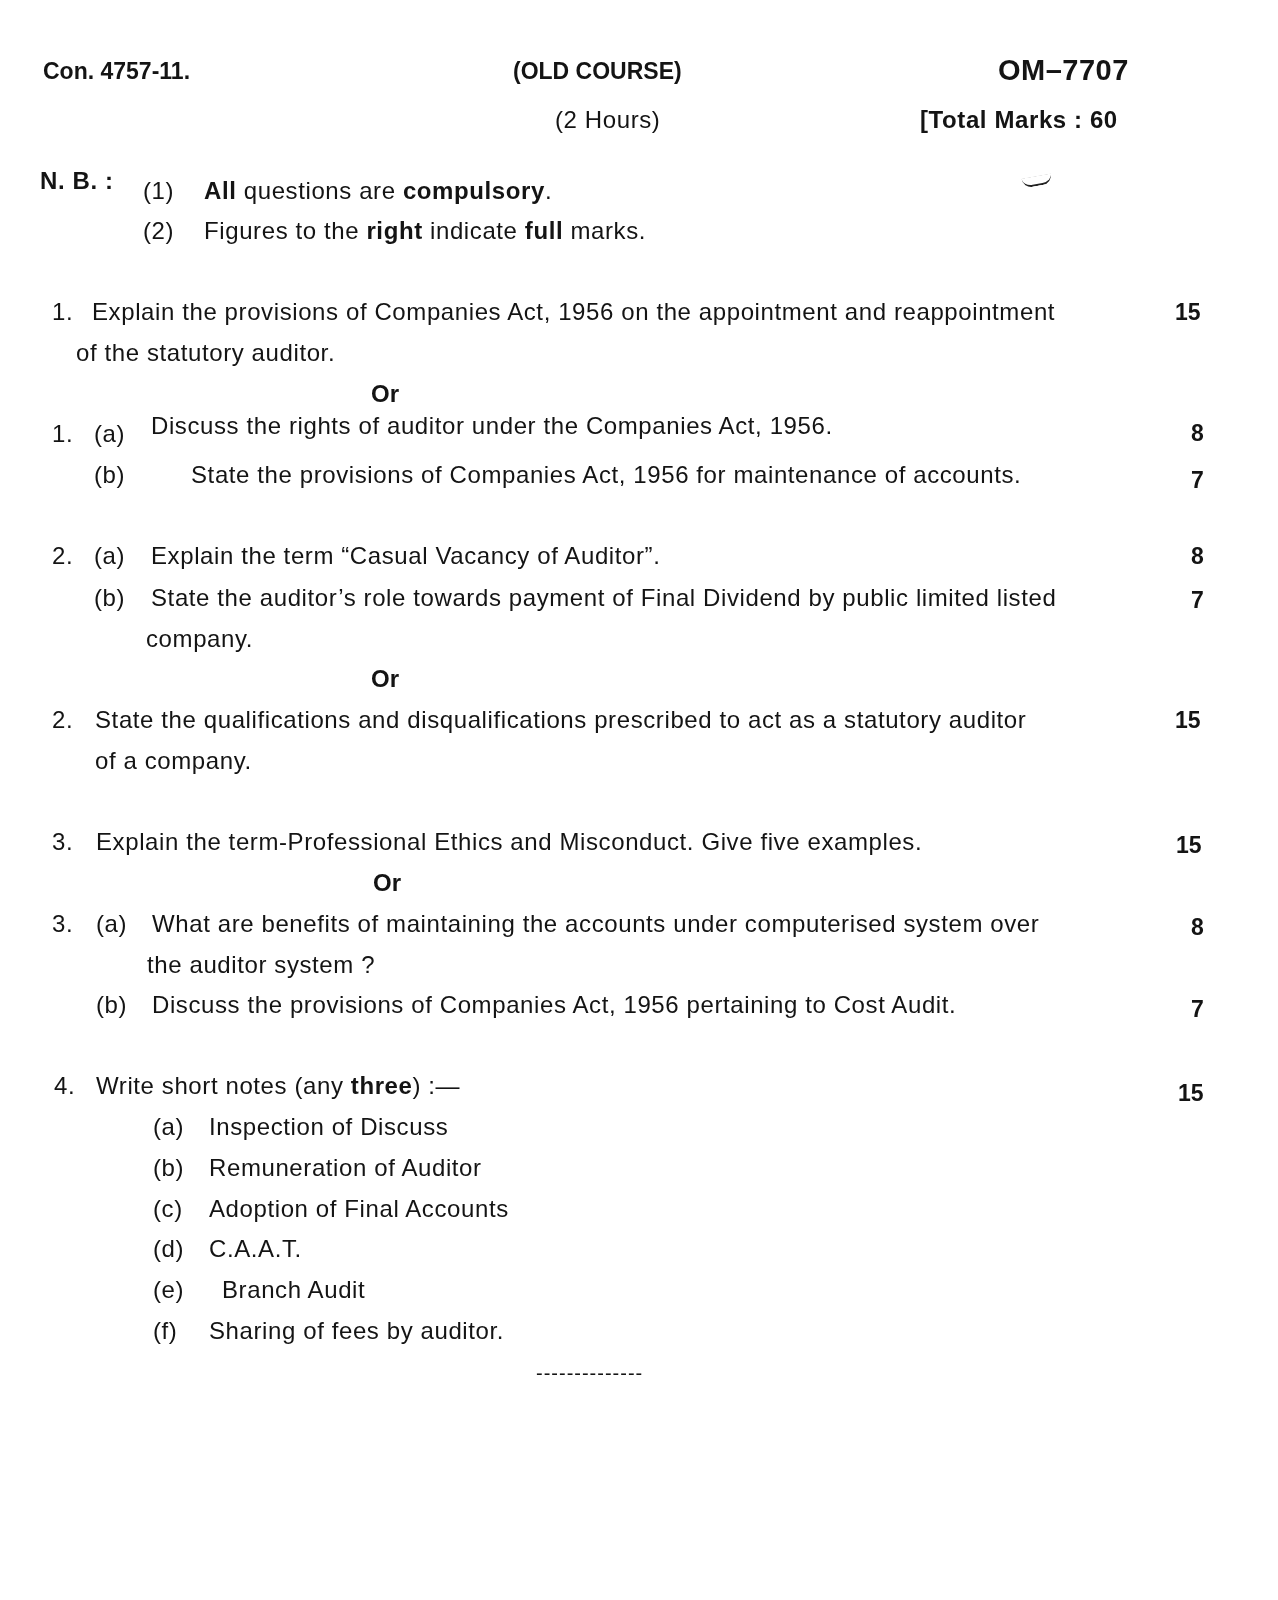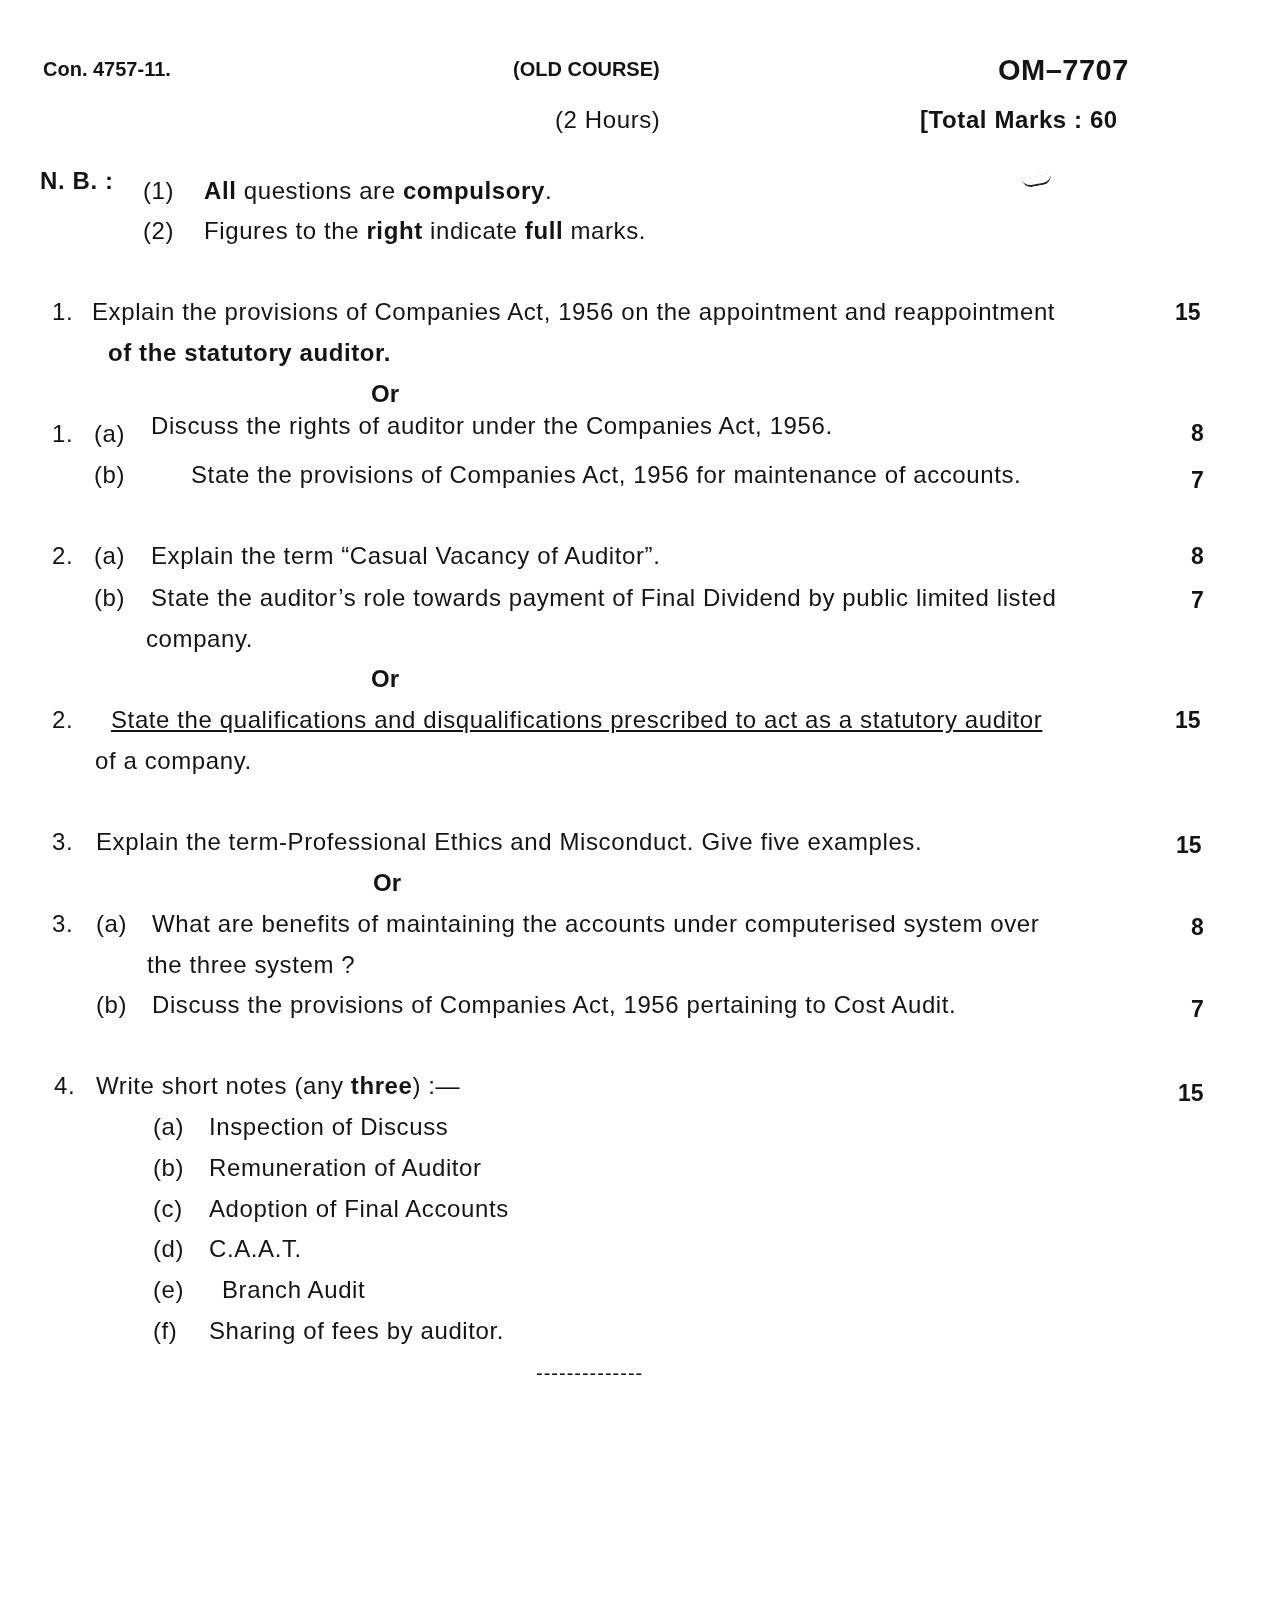--- a/index.html
+++ b/index.html
@@ -1,21 +1,21 @@
 <!DOCTYPE html>
 <html><head>
 <meta charset="utf-8">
 <style>
   html, body { margin: 0; padding: 0; background: #ffffff; }
   body {
     width: 1278px; height: 1600px; position: relative; overflow: hidden;
     font-family: "Liberation Sans", sans-serif; color: #141414;
   }
   .abs { position: absolute; white-space: nowrap; }
-  .hdr-bold { font-weight: bold; font-size: 20px; }
+  .hdr-bold { font-weight: bold; font-size: 23px; }
   .hdr-code { font-weight: bold; font-size: 29px; letter-spacing: 0.5px; }
   .txt { font-size: 24px; letter-spacing: 0.6px; }
   .b { font-weight: bold; }
   .mark { font-weight: bold; font-size: 23px; }
   .or { font-weight: bold; font-size: 24px; }
   .dash { font-size: 20px; letter-spacing: 1px; }
   .scribble { width: 30px; height: 8px; border-bottom: 2px solid #222; border-radius: 0 0 12px 12px; transform: rotate(-10deg); }
 </style>
 </head>
 <body>
@@ -33,54 +33,54 @@
 </div>
 <div class="abs scribble" style="left:1022px;top:176px;"></div>
 <div class="abs txt" style="left:143px;top:217px;">(2)</div>
 <div class="abs txt" style="left:204px;top:217px;">
   <span>Figures to the </span><span class="b">right</span><span> indicate </span><span class="b">full</span><span> marks.</span>
 </div>
 
 <div class="abs txt" style="left:52px;top:298px;">1.</div>
 <div class="abs txt" style="left:92px;top:298px;">Explain the provisions of Companies Act, 1956 on the appointment and reappointment</div>
 <div class="abs mark" style="left:1175px;top:299px;">15</div>
-<div class="abs txt" style="left:108px;top:339px;font-weight:bold;">of the statutory auditor.</div>
+<div class="abs txt" style="left:76px;top:339px;">of the statutory auditor.</div>
 <div class="abs or" style="left:371px;top:380px;">Or</div>
 
 <div class="abs txt" style="left:52px;top:420px;">1.</div>
 <div class="abs txt" style="left:94px;top:420px;">(a)</div>
 <div class="abs txt" style="left:151px;top:412px;">Discuss the rights of auditor under the Companies Act, 1956.</div>
 <div class="abs mark" style="left:1191px;top:420px;">8</div>
 <div class="abs txt" style="left:94px;top:461px;">(b)</div>
 <div class="abs txt" style="left:151px;top:461px;margin-left:40px;">State the provisions of Companies Act, 1956 for maintenance of accounts.</div>
 <div class="abs mark" style="left:1191px;top:467px;">7</div>
 
 <div class="abs txt" style="left:52px;top:542px;">2.</div>
 <div class="abs txt" style="left:94px;top:542px;">(a)</div>
 <div class="abs txt" style="left:151px;top:542px;">Explain the term “Casual Vacancy of Auditor”.</div>
 <div class="abs mark" style="left:1191px;top:543px;">8</div>
 <div class="abs txt" style="left:94px;top:584px;">(b)</div>
 <div class="abs txt" style="left:151px;top:584px;">State the auditor’s role towards payment of Final Dividend by public limited listed</div>
 <div class="abs mark" style="left:1191px;top:587px;">7</div>
 <div class="abs txt" style="left:146px;top:625px;">company.</div>
 <div class="abs or" style="left:371px;top:665px;">Or</div>
 <div class="abs txt" style="left:52px;top:706px;">2.</div>
-<div class="abs txt" style="left:111px;top:706px;text-decoration:underline;">State the qualifications and disqualifications prescribed to act as a statutory auditor</div>
+<div class="abs txt" style="left:95px;top:706px;">State the qualifications and disqualifications prescribed to act as a statutory auditor</div>
 <div class="abs mark" style="left:1175px;top:707px;">15</div>
 <div class="abs txt" style="left:95px;top:747px;">of a company.</div>
 
 <div class="abs txt" style="left:52px;top:828px;">3.</div>
 <div class="abs txt" style="left:96px;top:828px;">Explain the term-Professional Ethics and Misconduct. Give five examples.</div>
 <div class="abs mark" style="left:1176px;top:832px;">15</div>
 <div class="abs or" style="left:373px;top:869px;">Or</div>
 <div class="abs txt" style="left:52px;top:910px;">3.</div>
 <div class="abs txt" style="left:96px;top:910px;">(a)</div>
 <div class="abs txt" style="left:152px;top:910px;">What are benefits of maintaining the accounts under computerised system over</div>
 <div class="abs mark" style="left:1191px;top:914px;">8</div>
-<div class="abs txt" style="left:147px;top:951px;">the three system ?</div>
+<div class="abs txt" style="left:147px;top:951px;">the auditor system ?</div>
 <div class="abs txt" style="left:96px;top:991px;">(b)</div>
 <div class="abs txt" style="left:152px;top:991px;">Discuss the provisions of Companies Act, 1956 pertaining to Cost Audit.</div>
 <div class="abs mark" style="left:1191px;top:996px;">7</div>
 
 <div class="abs txt" style="left:54px;top:1072px;">4.</div>
 <div class="abs txt" style="left:96px;top:1072px;">
   <span>Write short notes (any </span><span class="b">three</span><span>) :—</span>
 </div>
 <div class="abs mark" style="left:1178px;top:1080px;">15</div>
 

